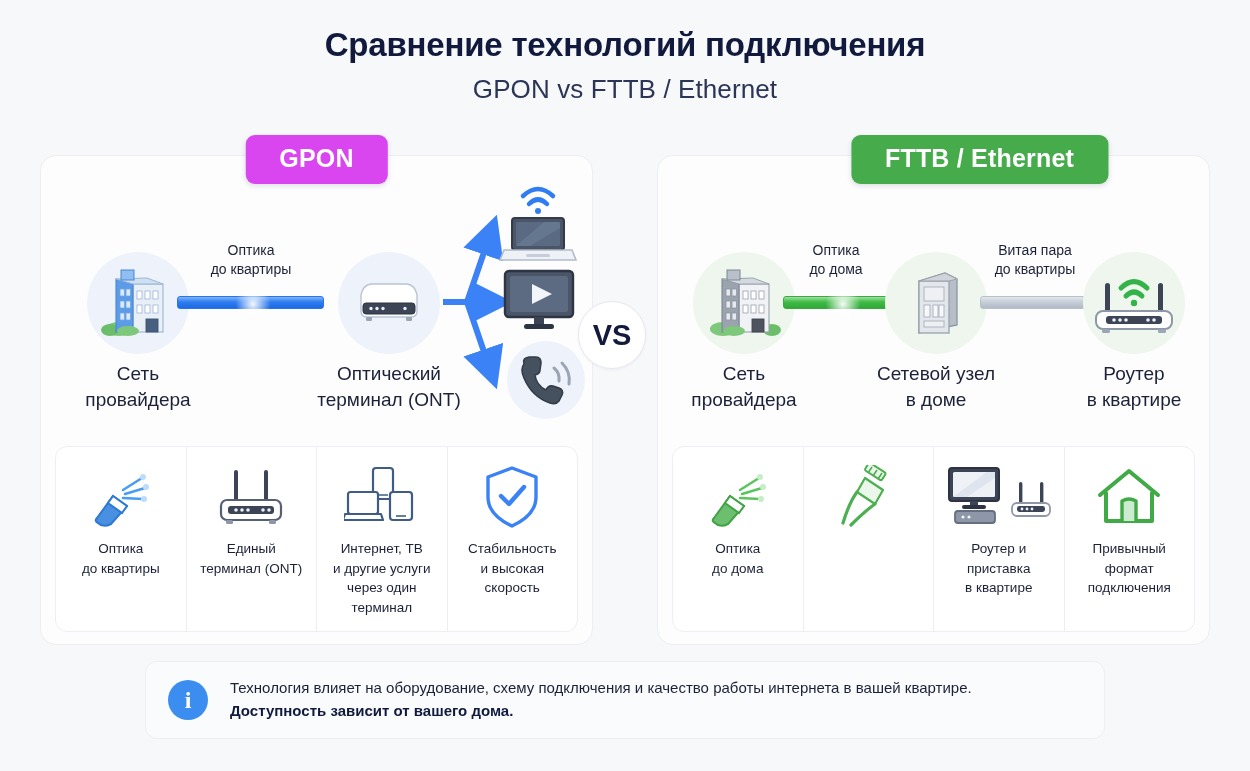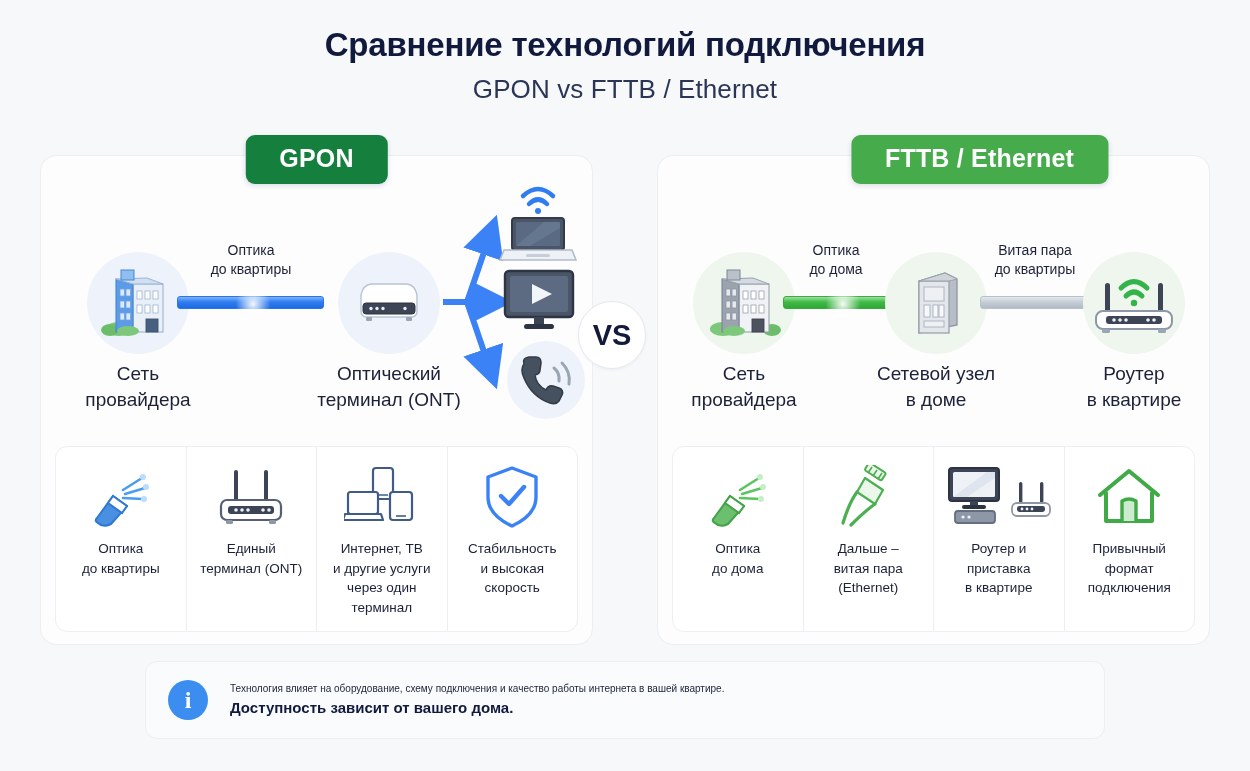--- a/index.html
+++ b/index.html
@@ -40,21 +40,21 @@
   .panel-badge {
     position: absolute; top: -21px; left: 50%;
     transform: translateX(-50%);
     padding: 9px 34px 11px;
     border-radius: 9px;
     font-size: 25px; font-weight: 700;
     color: #ffffff; white-space: nowrap;
     letter-spacing: 0.2px;
     box-shadow: 0 2px 5px rgba(20,40,80,.14);
   }
-  .badge-gpon { background: #15803d; }
+  .badge-gpon { background: #d946ef; }
   .badge-fttb { background: #45ab4b; margin-left: 46px; }
 
   
   .flow { position: relative; height: 290px; }
 
   .node { position: absolute; text-align: center; }
   .node-circle {
     width: 102px; height: 102px; border-radius: 50%;
     position: relative; margin: 0 auto;
     display: flex; align-items: center; justify-content: center;
@@ -135,21 +135,21 @@
     display: flex; align-items: center; padding: 0 22px;
   }
   .info-icon {
     width: 40px; height: 40px; border-radius: 50%;
     background: #3b8ef0; color: #fff;
     display: flex; align-items: center; justify-content: center;
     font-size: 24px; font-weight: 700; font-family: "Liberation Serif", serif;
     flex: 0 0 40px;
   }
   .footer-text { margin-left: 22px; }
-  .footer-line1 { font-size: 10px; color: #1c2138; line-height: 1.5; }
+  .footer-line1 { font-size: 15px; color: #1c2138; line-height: 1.5; }
   .footer-line2 { font-size: 15px; font-weight: 700; color: #111a3d; line-height: 1.6; }
 </style>
 </head>
 <body>
 
 <div class="page">
 
   <div class="header">
     <div class="title">Сравнение технологий подключения</div>
     <div class="subtitle">GPON vs FTTB / Ethernet</div>
@@ -460,23 +460,20 @@
               <path d="M26 13 L44 25 L36 39 L18 27 Z" fill="#eaf7ea" stroke="#4caf50" stroke-width="2.2" stroke-linejoin="round"></path>
               <g stroke="#4caf50" stroke-width="1.6">
                 <line x1="29" y1="8" x2="33" y2="2"></line>
                   <line x1="34" y1="11" x2="38" y2="5"></line>
                   <line x1="39" y1="14" x2="43" y2="8"></line>
               </g>
               <path d="M18 27 Q10 38 4 58" fill="none" stroke="#4caf50" stroke-width="3.2" stroke-linecap="round"></path>
               <path d="M36 39 Q26 46 12 60" fill="none" stroke="#4caf50" stroke-width="3.2" stroke-linecap="round"></path>
             </svg>
           </div>
-          <div class="card-text">Дальше –
-витая пара
-(Ethernet)</div>
         </div>
 
         <div class="card">
           <div class="card-icon">
             <svg width="104" height="62" viewBox="0 0 104 62">
               <rect x="2" y="2" width="50" height="33" rx="3" fill="#3c4456" stroke="#2c3342" stroke-width="2"></rect>
               <rect x="6" y="6" width="42" height="25" rx="1.5" fill="#eef1f6"></rect>
               <path d="M6 31 L40 6 L48 6 L48 12 L20 31 Z" fill="#dfe5ee"></path>
               <rect x="23" y="35" width="8" height="5" fill="#3c4456"></rect>
               <rect x="15" y="39" width="24" height="4" rx="2" fill="#2c3342"></rect>

